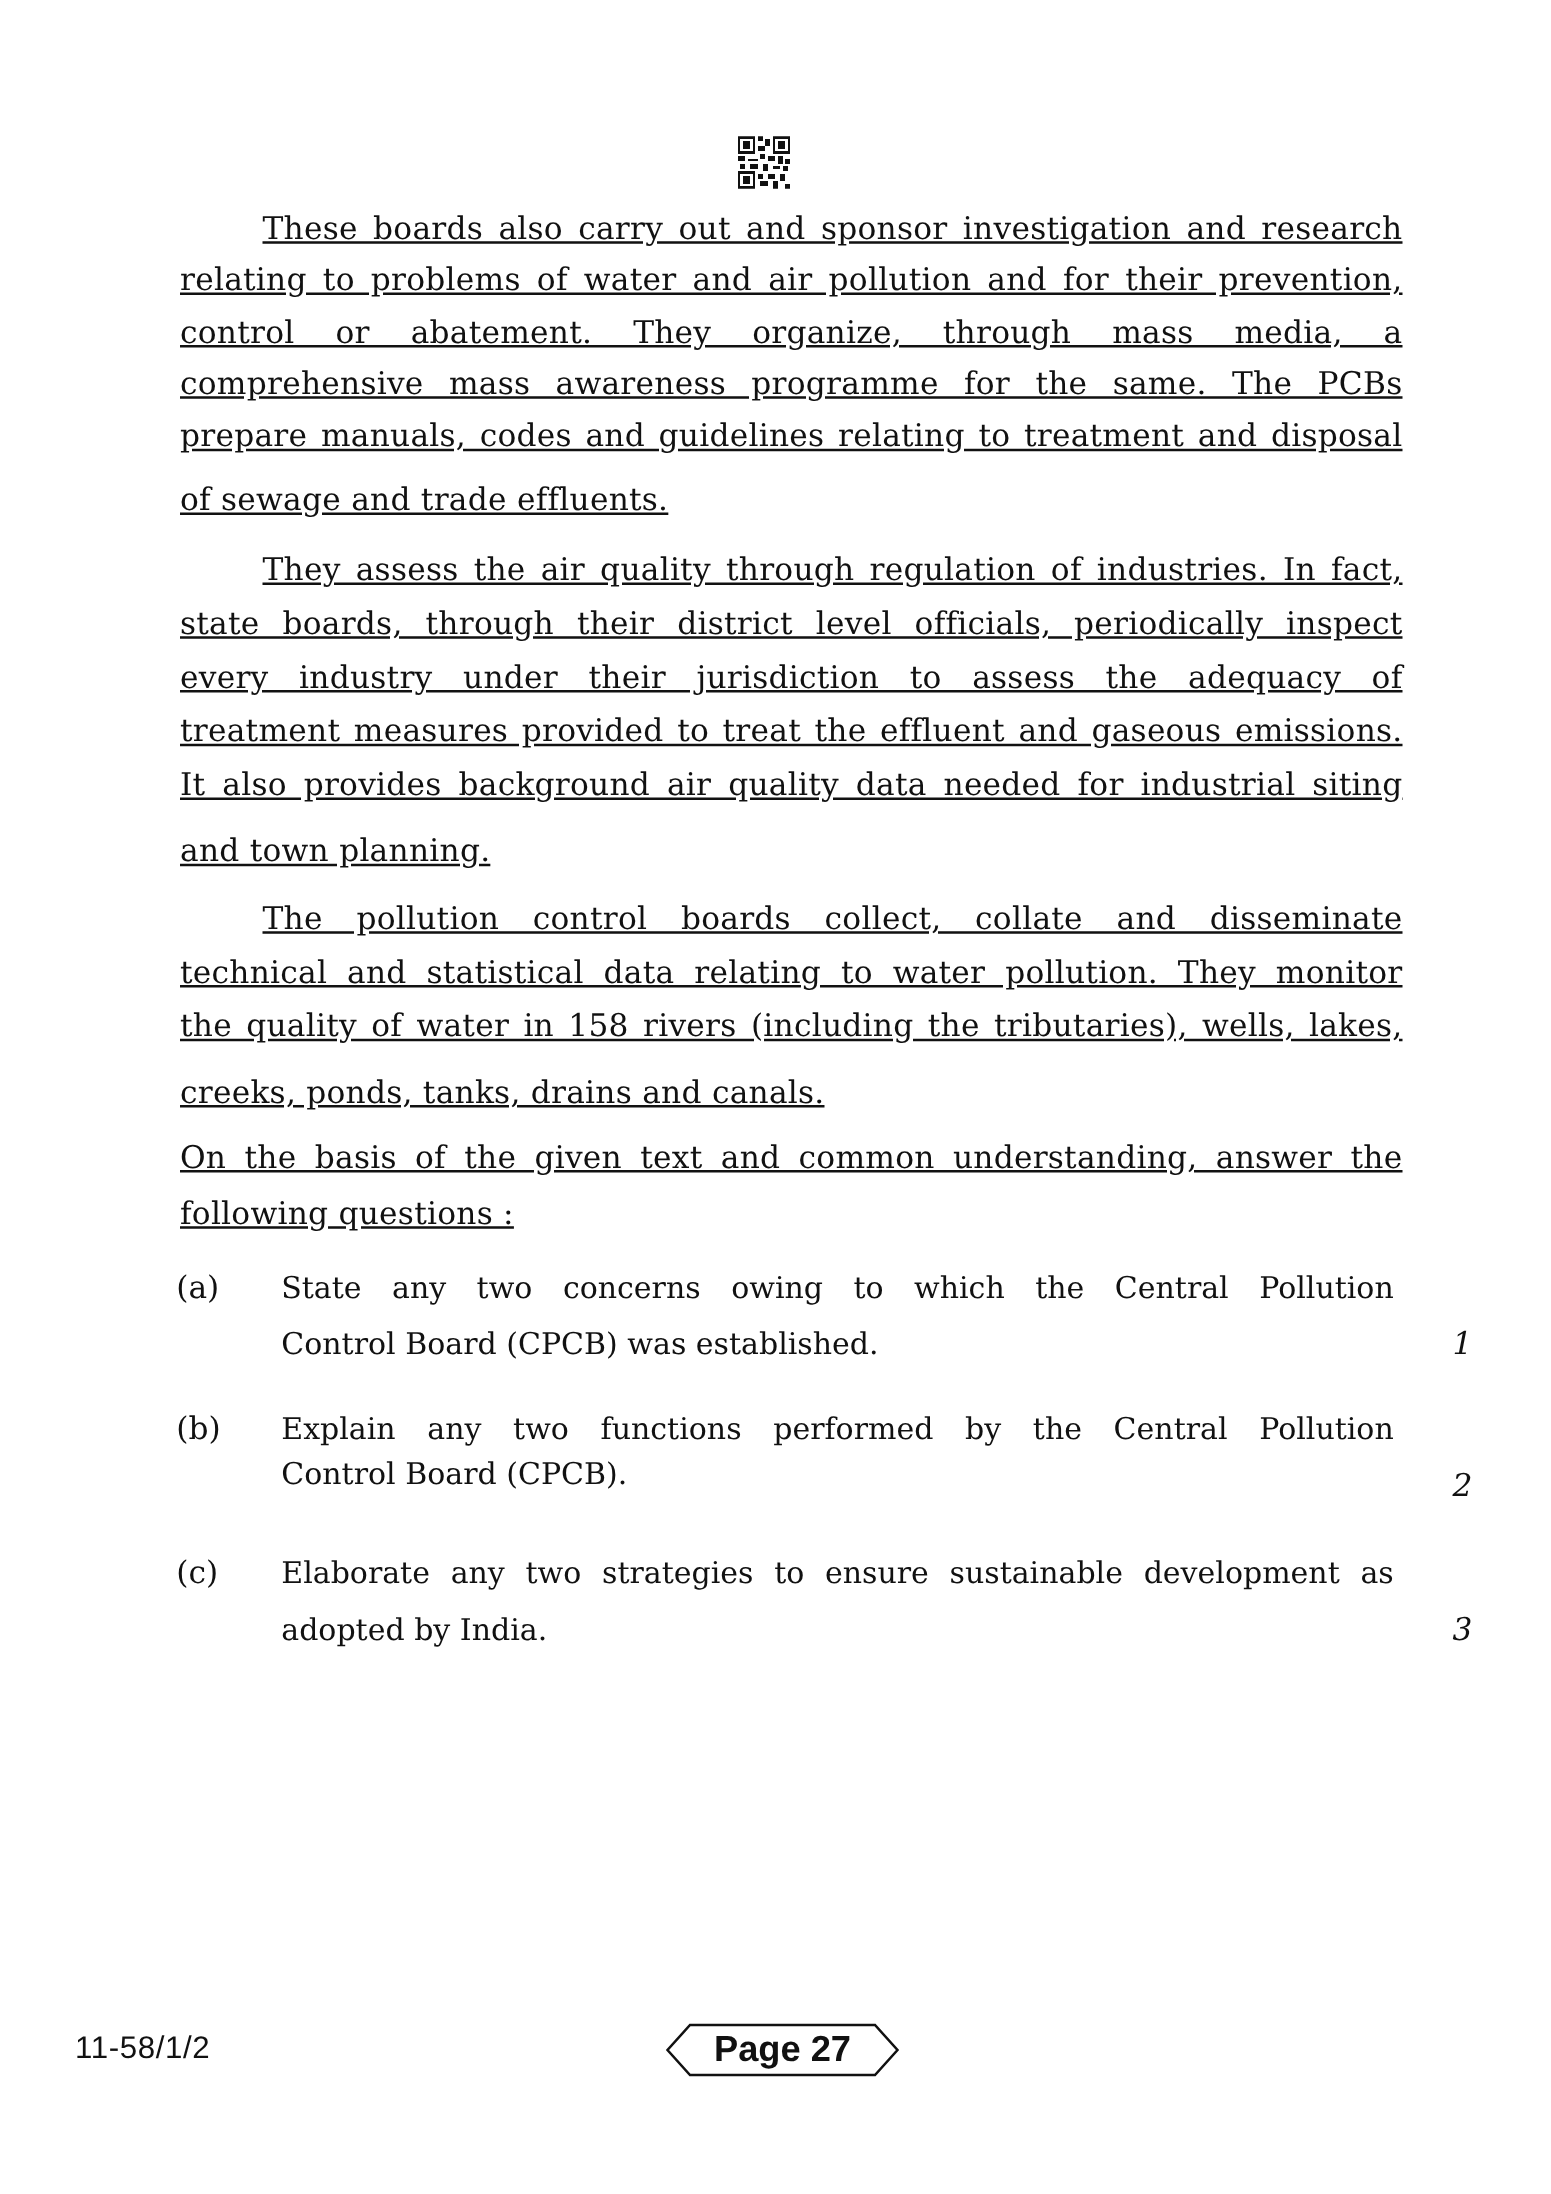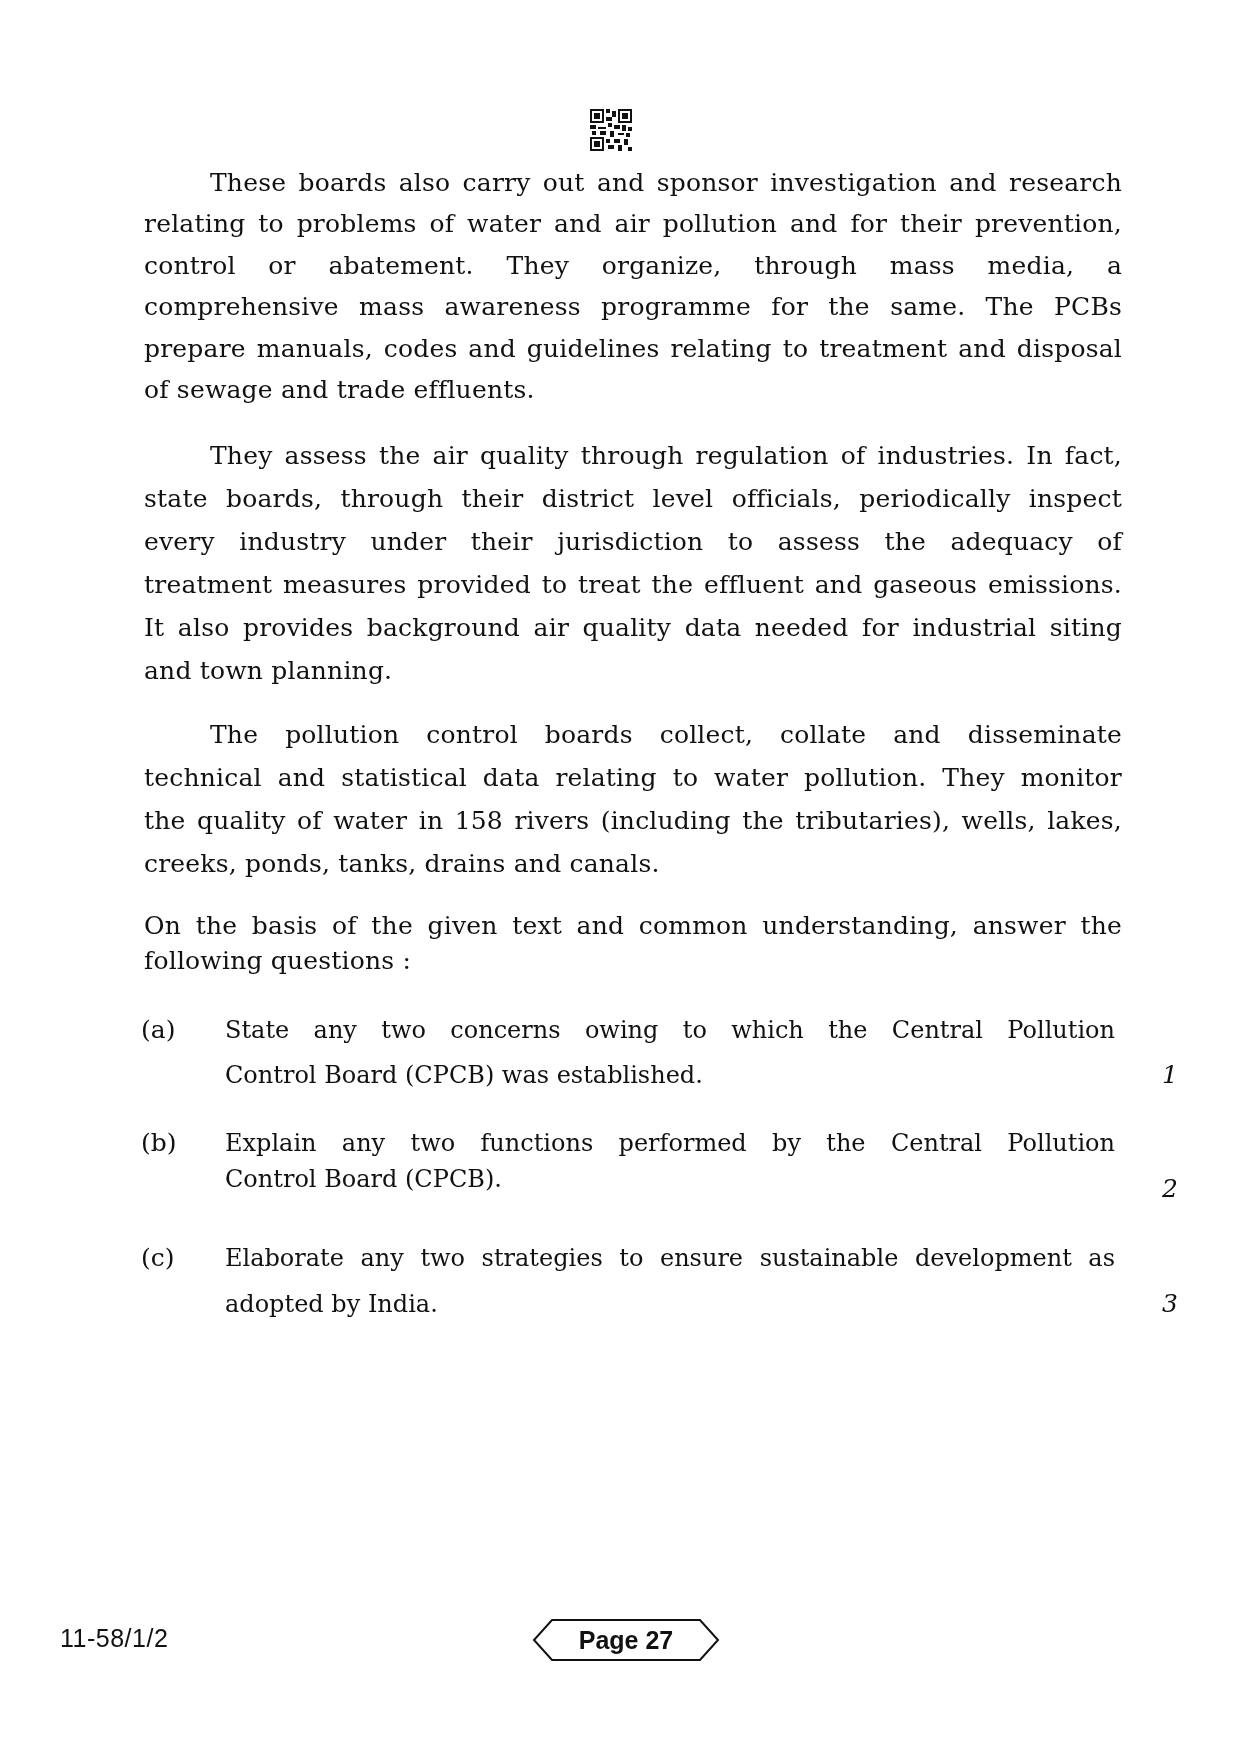--- a/index.html
+++ b/index.html
@@ -1,33 +1,33 @@
 <!DOCTYPE html>
 <html><head>
 <meta charset="utf-8">
 <style>
   html, body { margin: 0; padding: 0; background: #ffffff; }
   body { width: 1241px; height: 1755px; position: relative; overflow: hidden;
          font-family: "DejaVu Serif", "Liberation Serif", serif; color: #111; }
   .qr { position: absolute; left: 590px; top: 109px; width: 42px; height: 42px; }
   .line { position: absolute; left: 144px; width: 978px; font-size: 25px; line-height: 30px;
-          white-space: nowrap; text-align: justify; text-align-last: justify; letter-spacing: 0.2px; }
-  .line.last { text-align-last: left; }
+          white-space: nowrap; text-align: justify; text-align-last: justify; letter-spacing: 0.2px; text-decoration: underline; }
+  .line.last { text-align-last: left; margin-top: 10px; }
   .line.indent { left: 210px; width: 912px; }
   .qlabel { position: absolute; left: 141px; font-size: 25px; line-height: 30px; }
   .qline { position: absolute; left: 225px; width: 890px; font-size: 24px; line-height: 30px;
            white-space: nowrap; text-align: justify; text-align-last: justify; }
   .qline.last { text-align-last: left; }
   .marks { position: absolute; left: 1162px; font-size: 25px; line-height: 30px; font-style: italic; }
   .footer-code { position: absolute; left: 60px; top: 1624px; font-family: "Liberation Sans", sans-serif;
                  font-size: 25px; font-weight: normal; letter-spacing: 0.5px; }
   .page-badge { position: absolute; left: 532px; top: 1618px; width: 188px; height: 44px; }
   .page-badge svg { position: absolute; left: 0; top: 0; }
   .page-badge span { position: absolute; left: 0; top: 0; width: 188px; height: 44px; line-height: 44px;
-                     text-align: center; font-family: "Liberation Sans", sans-serif; font-weight: bold; font-size: 25px; }
+                     text-align: center; font-family: "Liberation Sans", sans-serif; font-weight: bold; font-size: 29px; }
 </style>
 </head>
 <body>
 
 <svg class="qr" viewBox="0 0 21 21" shape-rendering="crispEdges">
   <rect x="0" y="0" width="21" height="21" fill="#fff"></rect>
   <g fill="#111">
     <rect x="0" y="0" width="7" height="7"></rect>
       <rect x="1" y="1" width="5" height="5" fill="#fff"></rect>
       <rect x="2" y="2" width="3" height="3"></rect>

